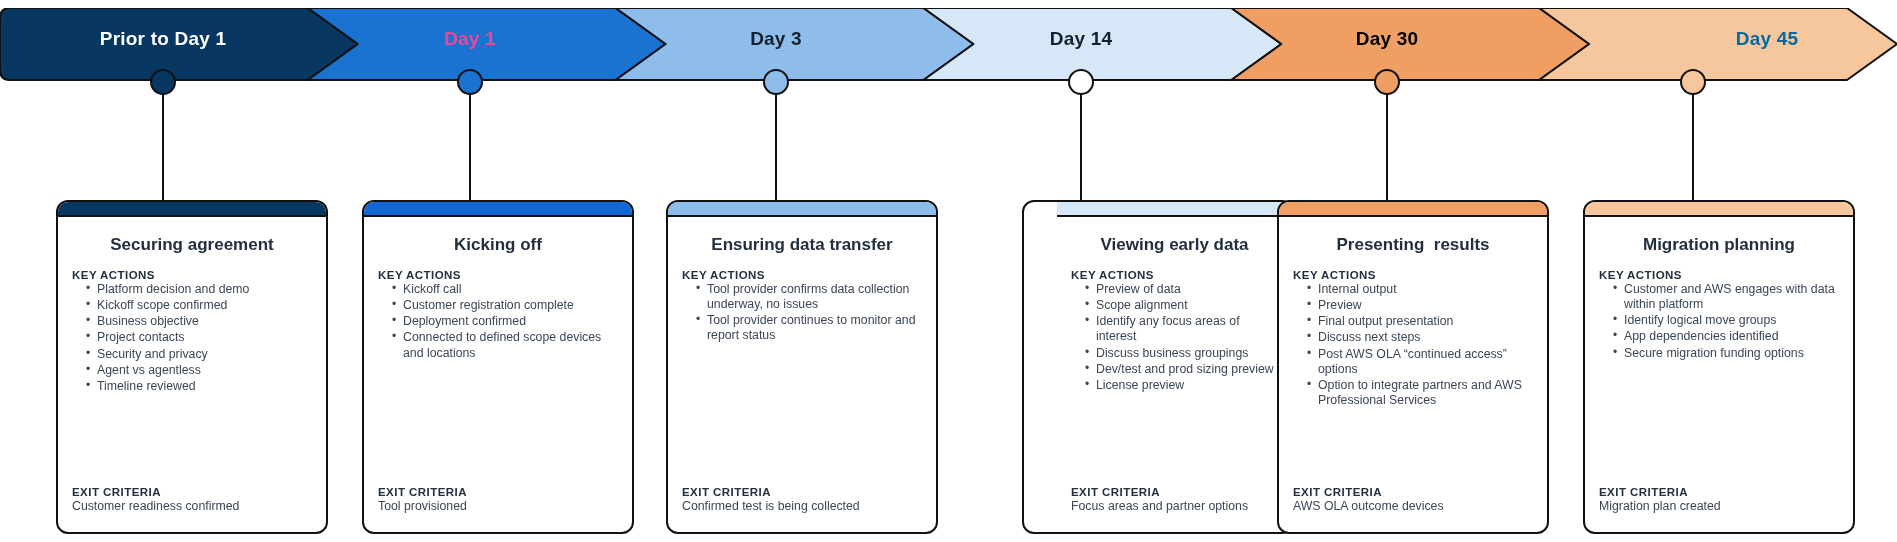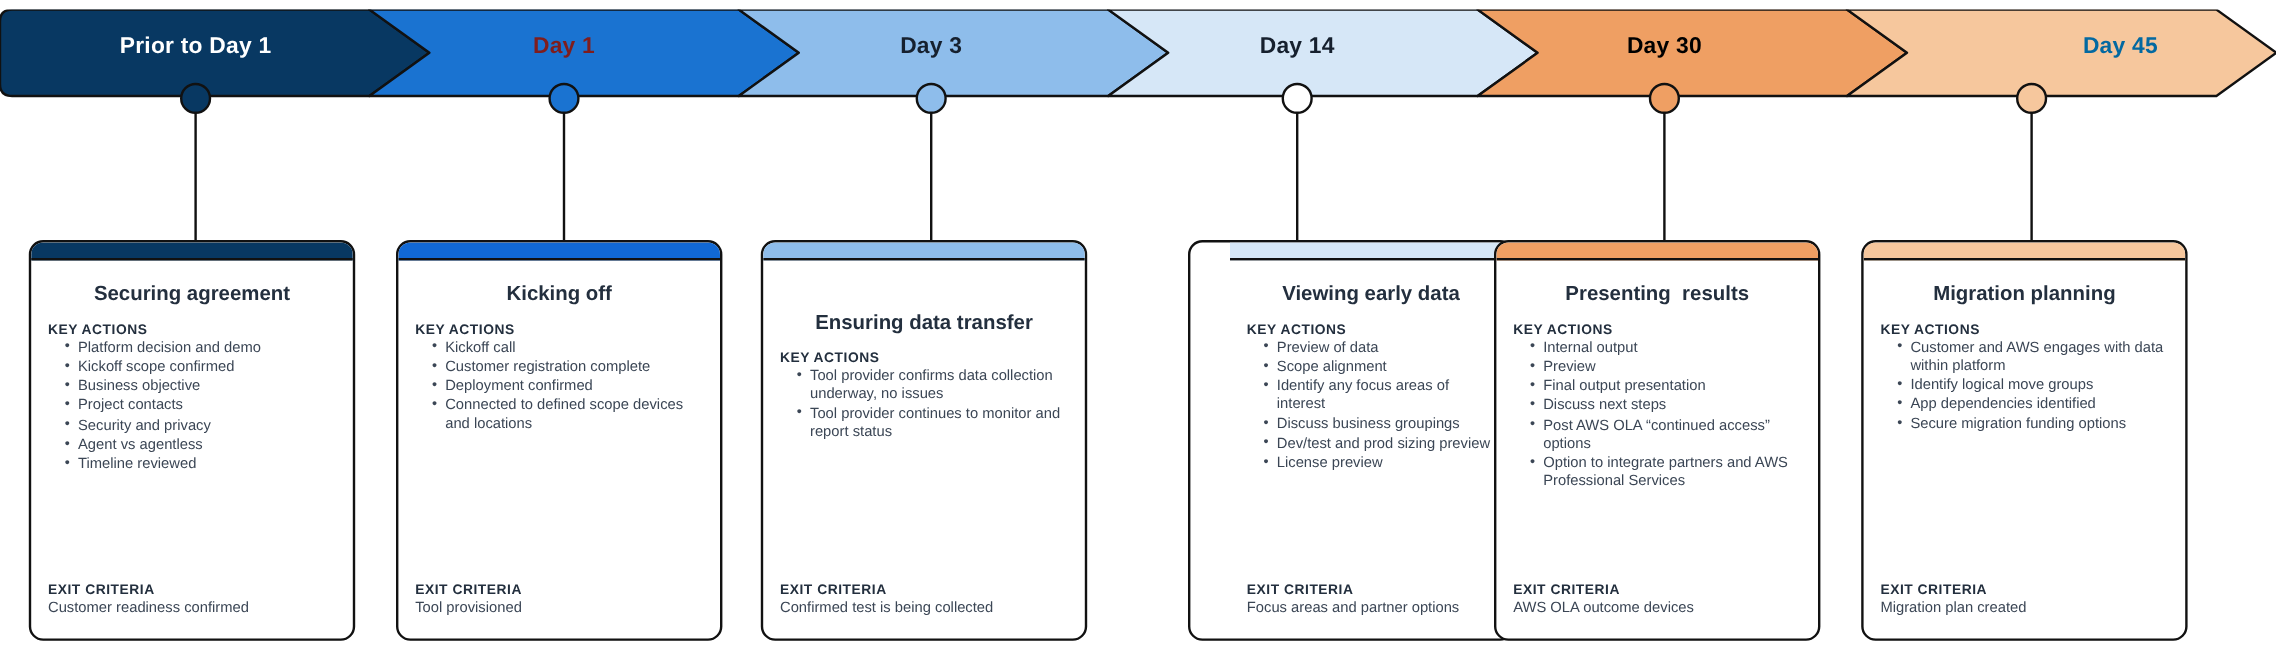--- a/index.html
+++ b/index.html
@@ -57,20 +57,21 @@
     position: absolute;
     top: 200px;
     width: 272px;
     height: 334px;
     background: #ffffff;
     border: 2px solid #111111;
     border-radius: 12px;
     overflow: hidden;
     display: flex;
     flex-direction: column;
+    margin-left: 32px;
   }
   .card-band {
     height: 15px;
     width: 100%;
     flex: 0 0 15px;
     border-bottom: 2px solid #111111;
   }
   .card-body {
     position: relative;
     flex: 1 1 auto;
@@ -137,21 +138,21 @@
           <path d="M 615.6666666666666 0 L 923.5 0 L 973.5 36 L 923.5 72 L 615.6666666666666 72 L 665.6666666666666 36 Z" fill="#8ebdeb" stroke="#111111" stroke-width="2" stroke-linejoin="round"></path>
           <path d="M 923.5 0 L 1231.3333333333333 0 L 1281.3333333333333 36 L 1231.3333333333333 72 L 923.5 72 L 973.5 36 Z" fill="#d6e7f7" stroke="#111111" stroke-width="2" stroke-linejoin="round"></path>
           <path d="M 1231.3333333333333 0 L 1539.1666666666665 0 L 1589.1666666666665 36 L 1539.1666666666665 72 L 1231.3333333333333 72 L 1281.3333333333333 36 Z" fill="#ef9f63" stroke="#111111" stroke-width="2" stroke-linejoin="round"></path>
           <path d="M 1539.1666666666665 0 L 1846.9999999999998 0 L 1896.9999999999998 36 L 1846.9999999999998 72 L 1539.1666666666665 72 L 1589.1666666666665 36 Z" fill="#f6c79d" stroke="#111111" stroke-width="2" stroke-linejoin="round"></path>
         </g>
     </svg>
   </div>
 
   <div id="phase-labels">
       <div class="phase-label" style="left: 43px; width: 240px; color: rgb(255, 255, 255);">Prior to Day 1</div>
-      <div class="phase-label" style="left: 350px; width: 240px; color: #7f1d1d;">Day 1</div>
+      <div class="phase-label" style="left: 350px; width: 240px; color: #ec4899;">Day 1</div>
       <div class="phase-label" style="left: 656px; width: 240px; color: rgb(22, 32, 46);">Day 3</div>
       <div class="phase-label" style="left: 961px; width: 240px; color: rgb(22, 32, 46);">Day 14</div>
       <div class="phase-label" style="left: 1267px; width: 240px; color: #000000;">Day 30</div>
       <div class="phase-label" style="left: 1647px; width: 240px; color: #0369a1;">Day 45</div>
     </div>
   <div id="connectors">
       <div class="connector" style="left: 162px; height: 118px;"></div>
       <div class="connector" style="left: 469px; height: 118px;"></div>
       <div class="connector" style="left: 775px; height: 118px;"></div>
       <div class="connector" style="left: 1080px; height: 118px;"></div>
@@ -197,21 +198,21 @@
             <li>Customer registration complete</li>
             <li>Deployment confirmed</li>
             <li>Connected to defined scope devices and locations</li>
           </ul>
           <div class="exit-block">
             <div class="section-head">EXIT CRITERIA</div>
             <div class="exit-text">Tool provisioned</div>
           </div>
         </div>
       </div>
-      <div class="card" style="left: 634px; gap: 24px;">
+      <div class="card" style="left: 634px;">
         <div class="card-band" style="background: rgb(142, 189, 235);"></div>
         <div class="card-body">
           <div class="card-title">Ensuring data transfer</div>
           <div class="section-head">KEY ACTIONS</div>
           <ul class="actions">
             <li>Tool provider confirms data collection underway, no issues</li>
             <li>Tool provider continues to monitor and report status</li>
           </ul>
           <div class="exit-block">
             <div class="section-head">EXIT CRITERIA</div>

